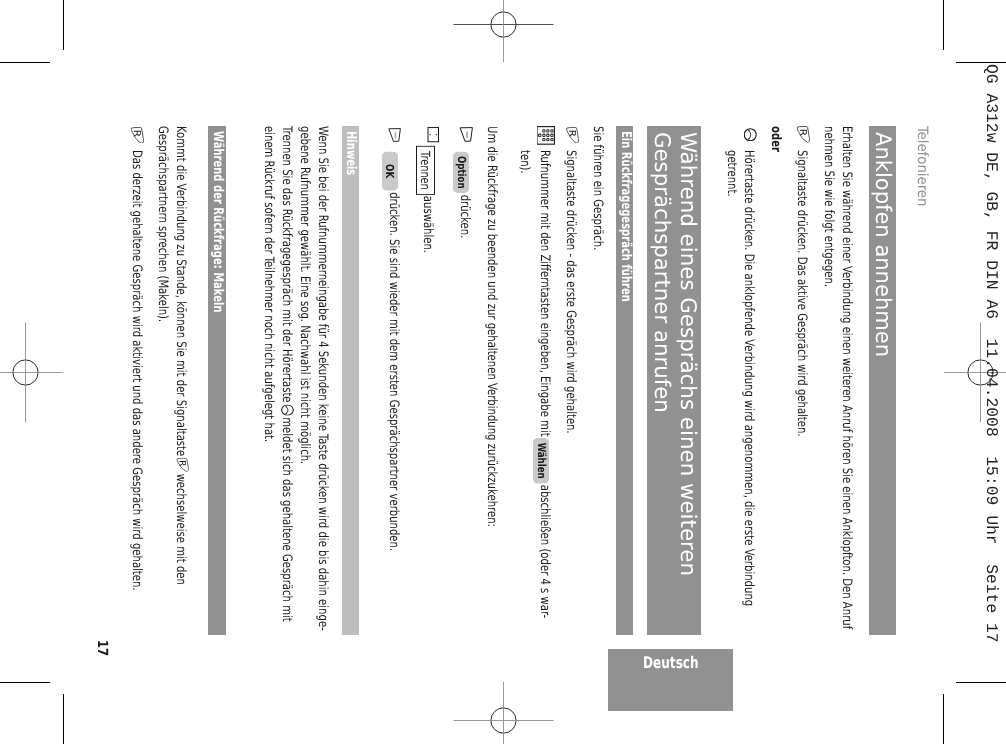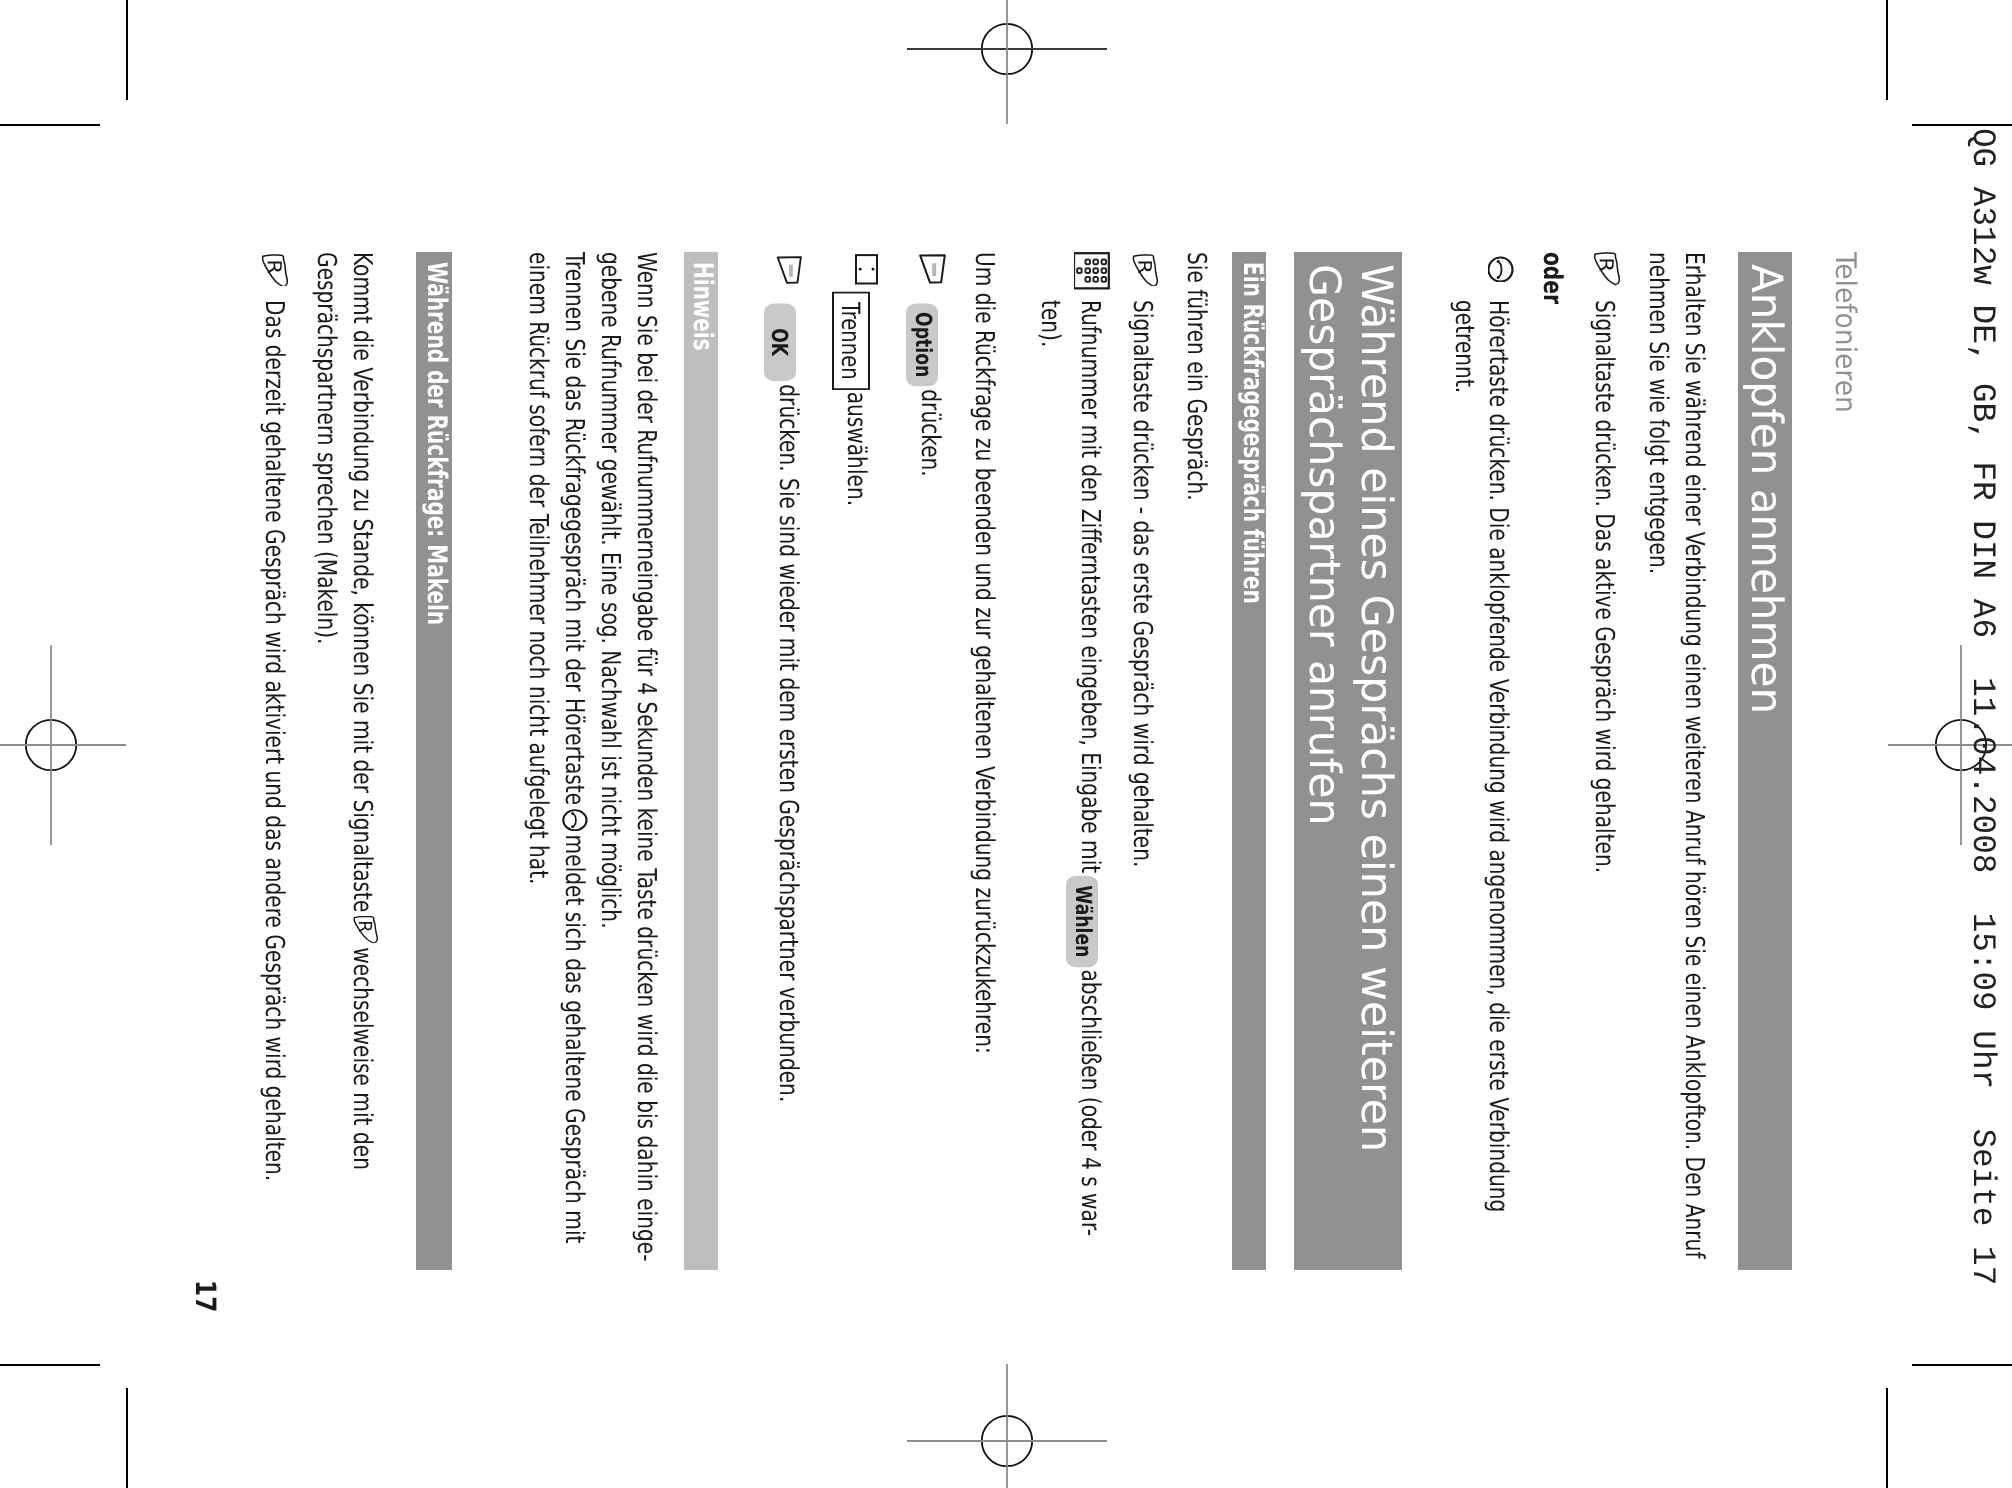--- a/index.html
+++ b/index.html
@@ -261,14 +261,17 @@
           <svg viewBox="4.5 15.5 158 116" width="100%" height="100%" style="display:block" preserveAspectRatio="none">
             <path d="M15 126 C9 104 8 62 10 46 C11 38 17 34 26 36 C45 30 70 27 89 26 C107 24 122 19 128 19 C144 17 156 25 159 36 C153 47 146 58 137 67 C120 82 110 89 96 96 C80 105 68 112 57 117 C44 123 32 128 26 127 Z" fill="#fff" stroke="#1a1a1a" stroke-width="7" stroke-linejoin="round"></path>
             <path transform="translate(30.2,105) scale(0.05444,-0.04153)" fill="#1a1a1a" d="M818 700Q877 678 932.0 606.0Q987 534 1043 408L1228 0H1032L860 383Q794 533 731.5 582.0Q669 631 561 631H363V0H181V1493H591Q822 1493 935.0 1386.0Q1048 1279 1048 1063Q1048 922 989.5 829.0Q931 736 818 700ZM363 1327V797H591Q723 797 790.0 864.5Q857 932 857 1063Q857 1194 790.0 1260.5Q723 1327 591 1327Z"></path>
           </svg>
         </span>
       <div class="sx" style="margin-left:24.8px;transform:scaleX(0.862);white-space:nowrap;">Das derzeit gehaltene Gespräch wird aktiviert und das andere Gespräch wird gehalten.</div>
     </div>
 
   </div>
 
+  <div class="langtab" style="position:absolute;left:608.3px;top:648.6px;width:125px;height:62.5px;">
+    <span class="sx" style="position:absolute;left:34.5px;top:4.6px;transform:scaleX(0.835);white-space:nowrap;">Deutsch</span>
+  </div>
 
 </div>
 
 </body></html>

